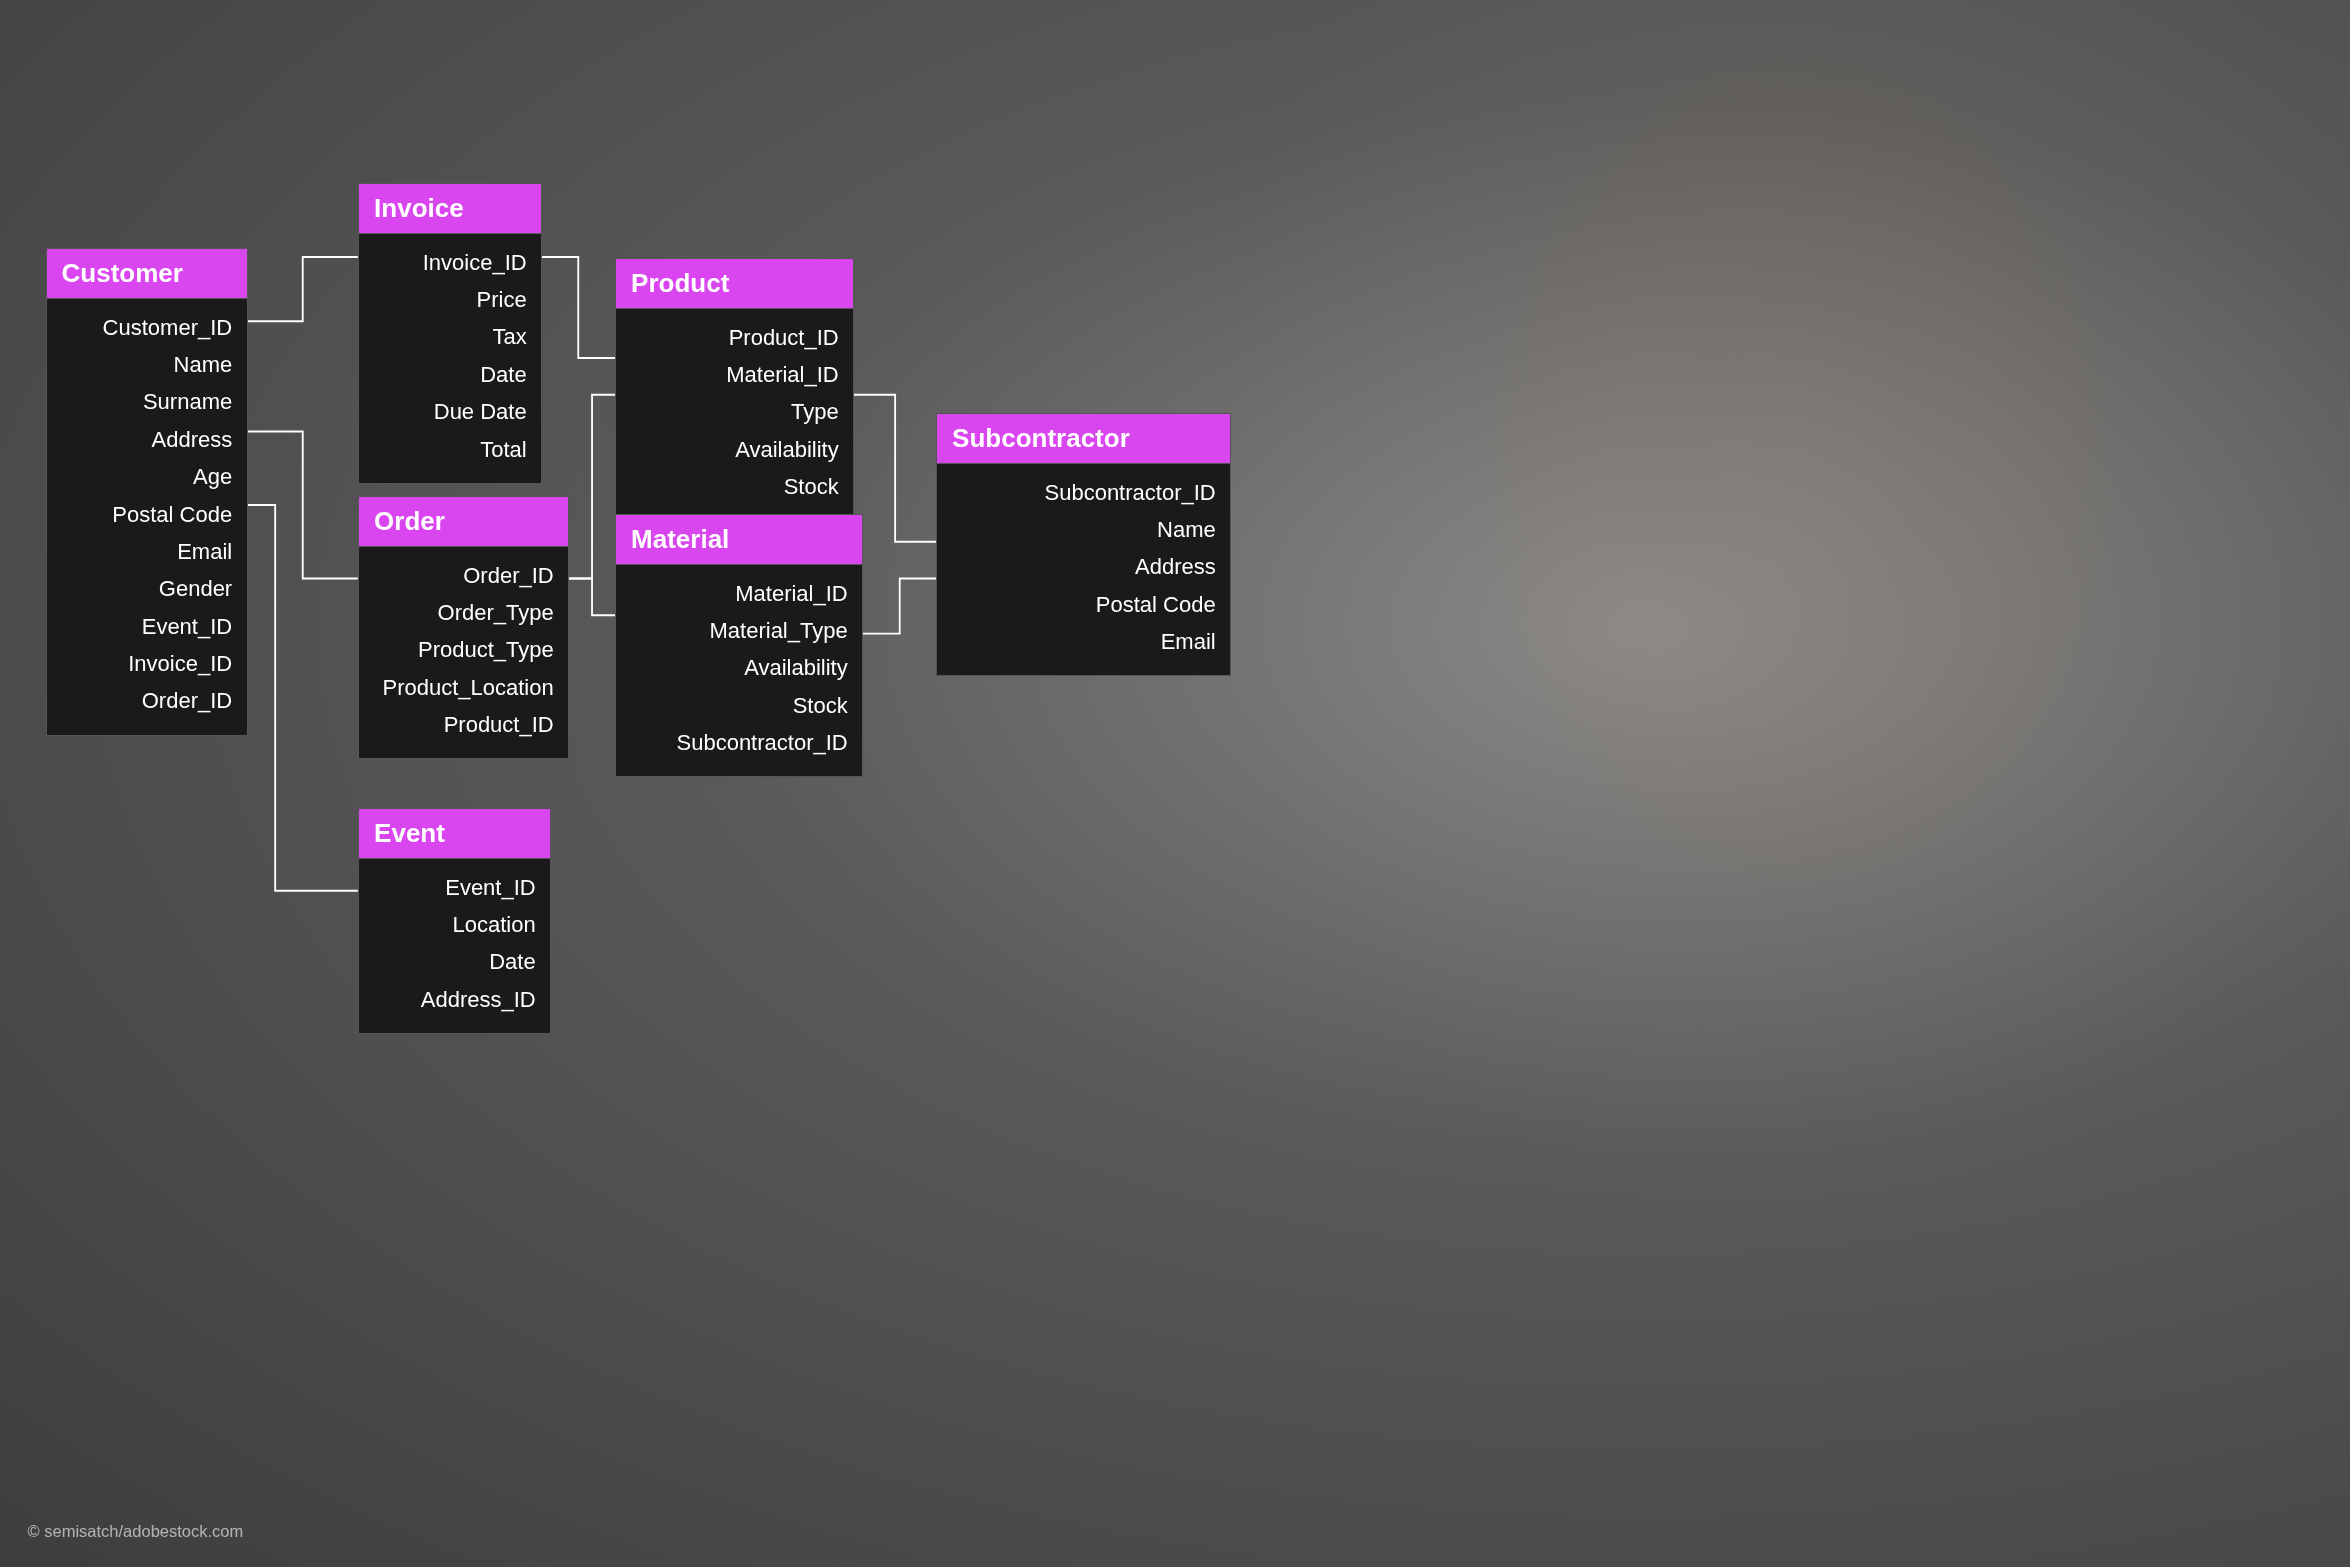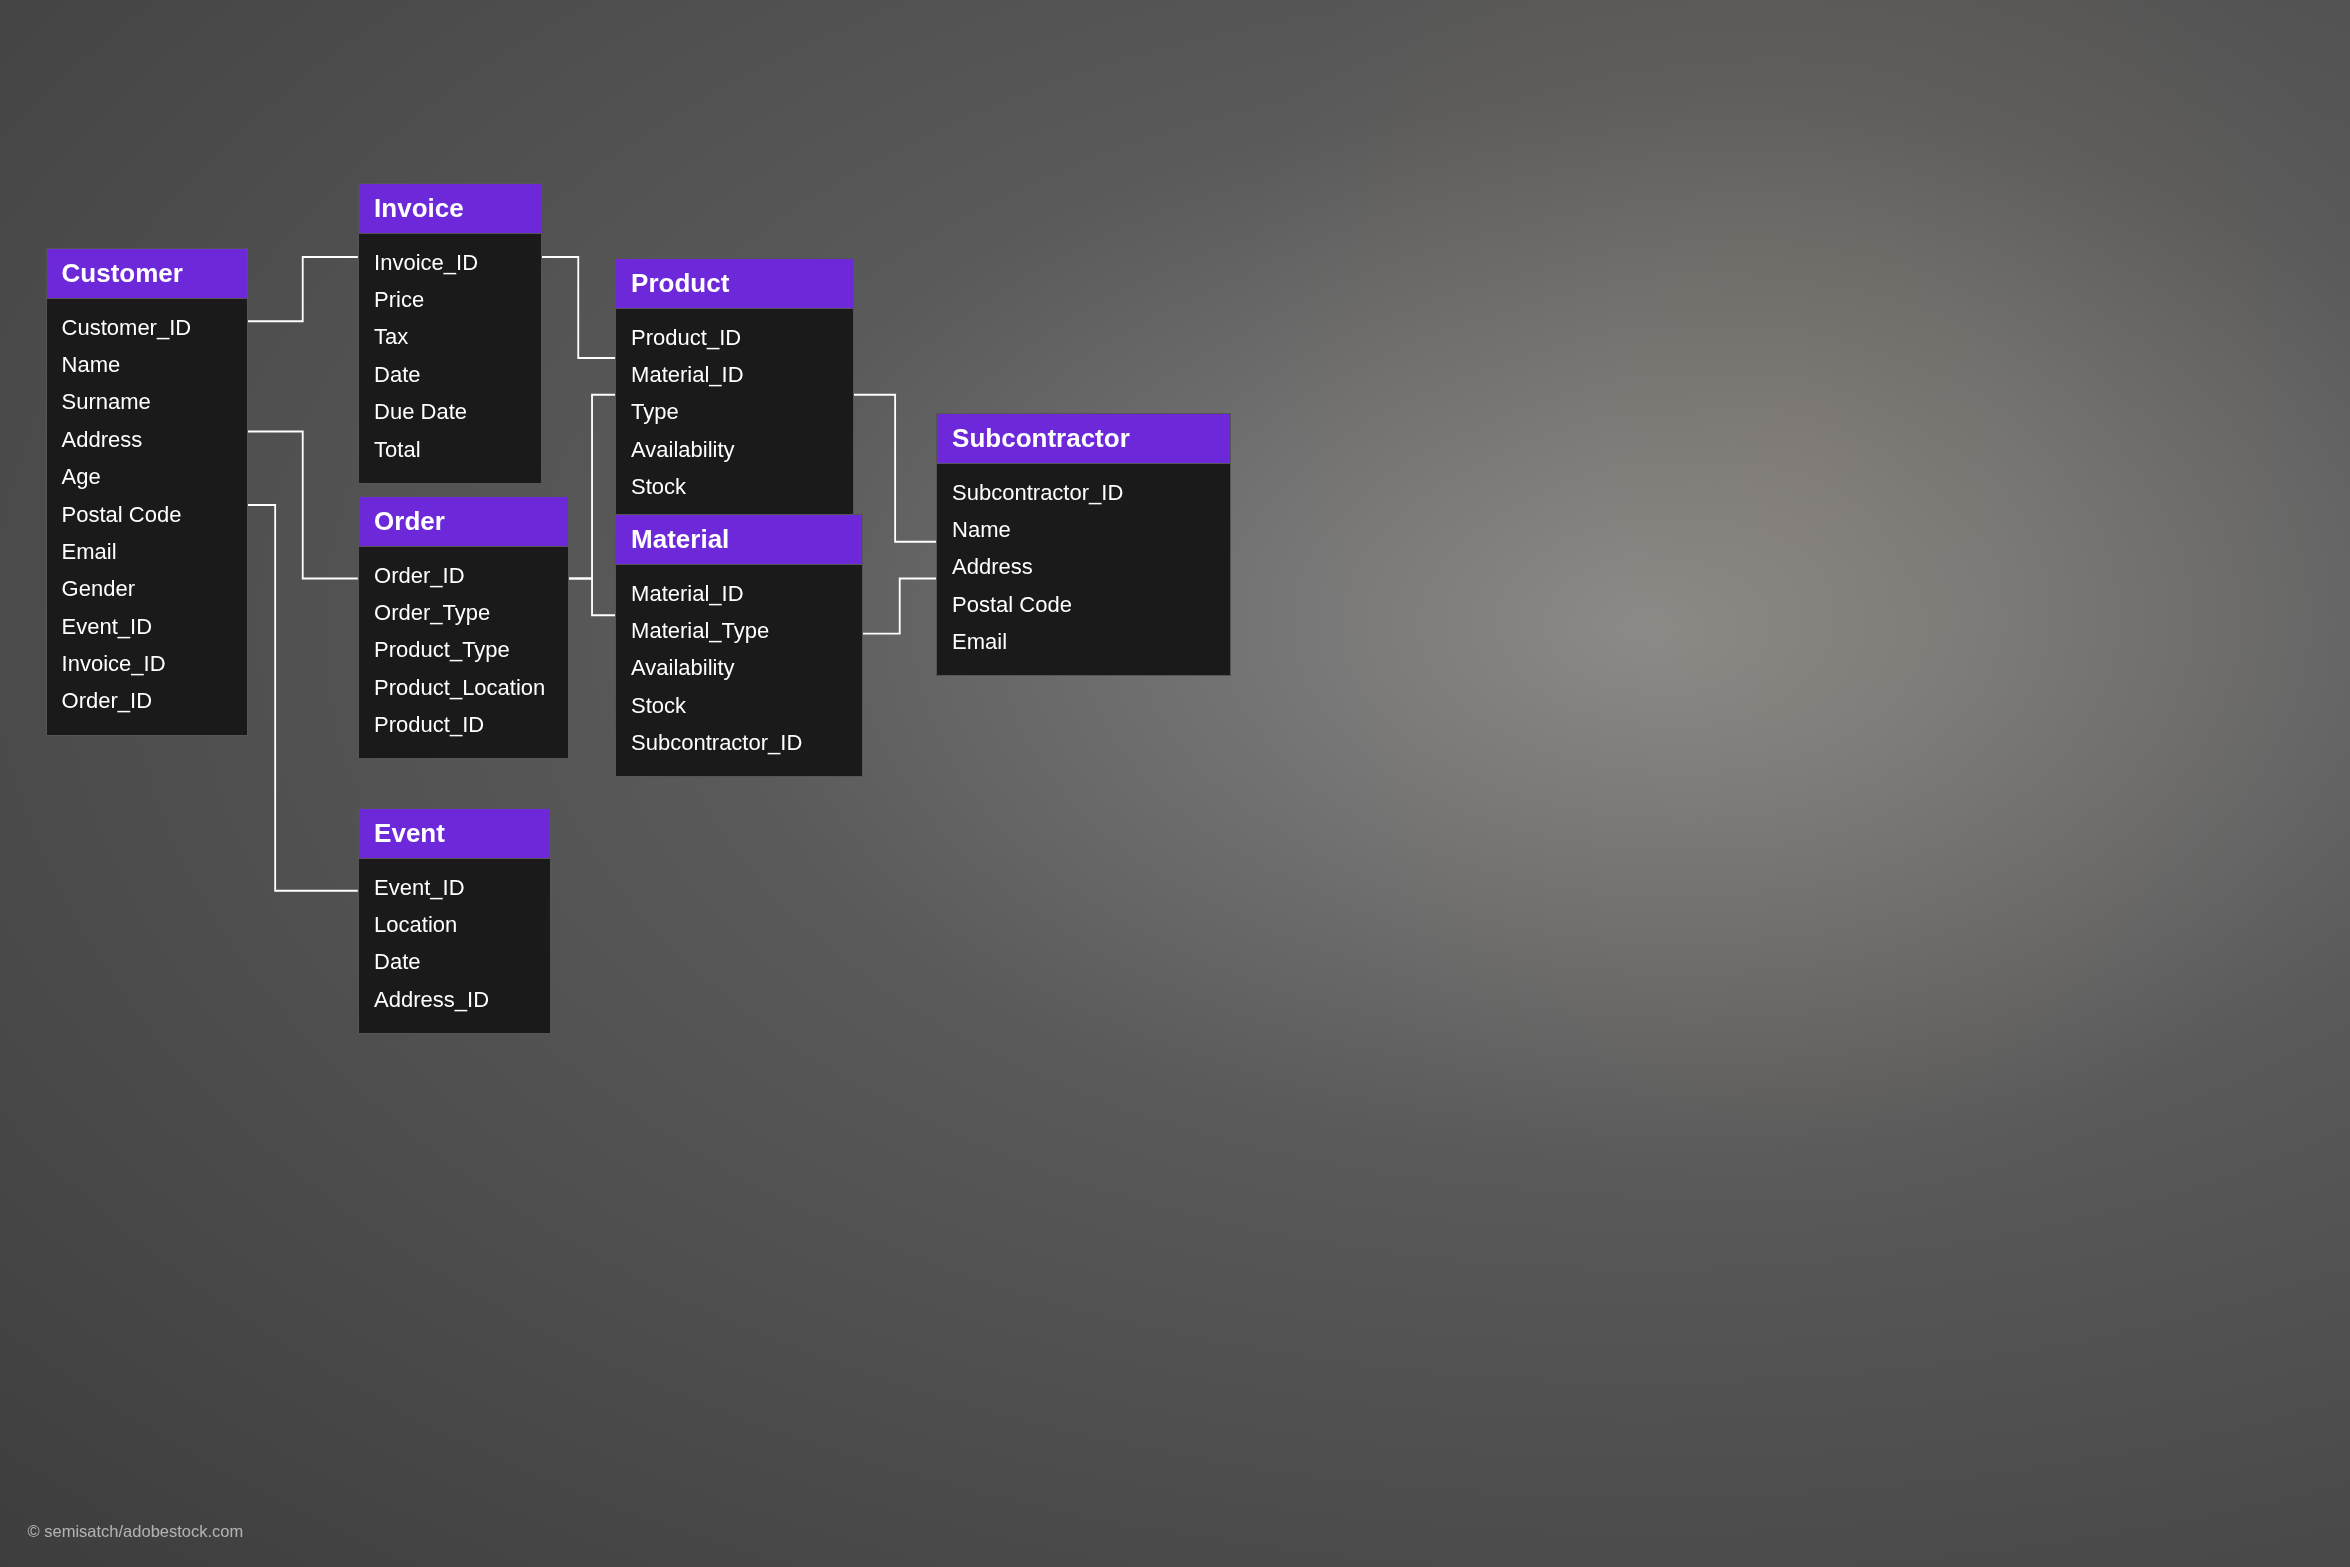--- a/index.html
+++ b/index.html
@@ -39,30 +39,31 @@
     }
 
     .db-table {
       position: absolute;
       background: #1a1a1a;
       border: 1.8px solid #555;
       min-width: 184px;
     }
 
     .db-table .table-header {
-      background: #6d28d9;
+      background: #d946ef;
       padding: 9.2px 14.7px;
       font-size: 26px;
       font-weight: bold;
       color: #ffffff;
       border-bottom: 1.8px solid #555;
     }
 
     .db-table .table-body {
       padding: 9.2px 14.7px 14.7px;
+      text-align: right;
     }
 
     .db-table .field {
       font-size: 22px;
       color: #ffffff;
       line-height: 1.7;
     }
 
     
     .connectors {

